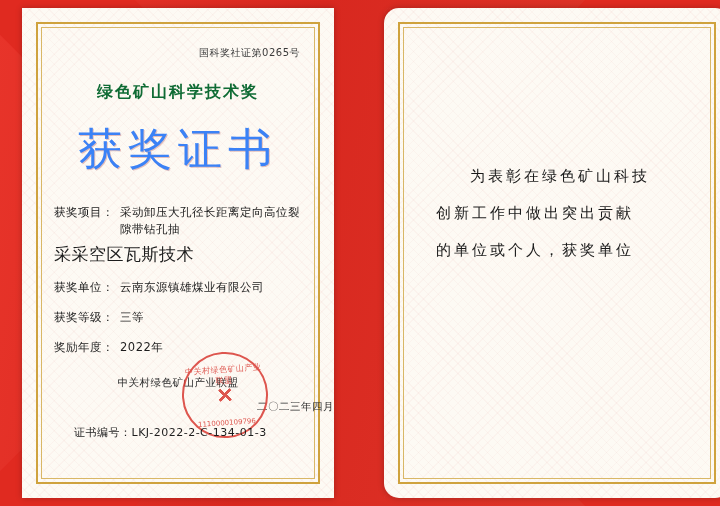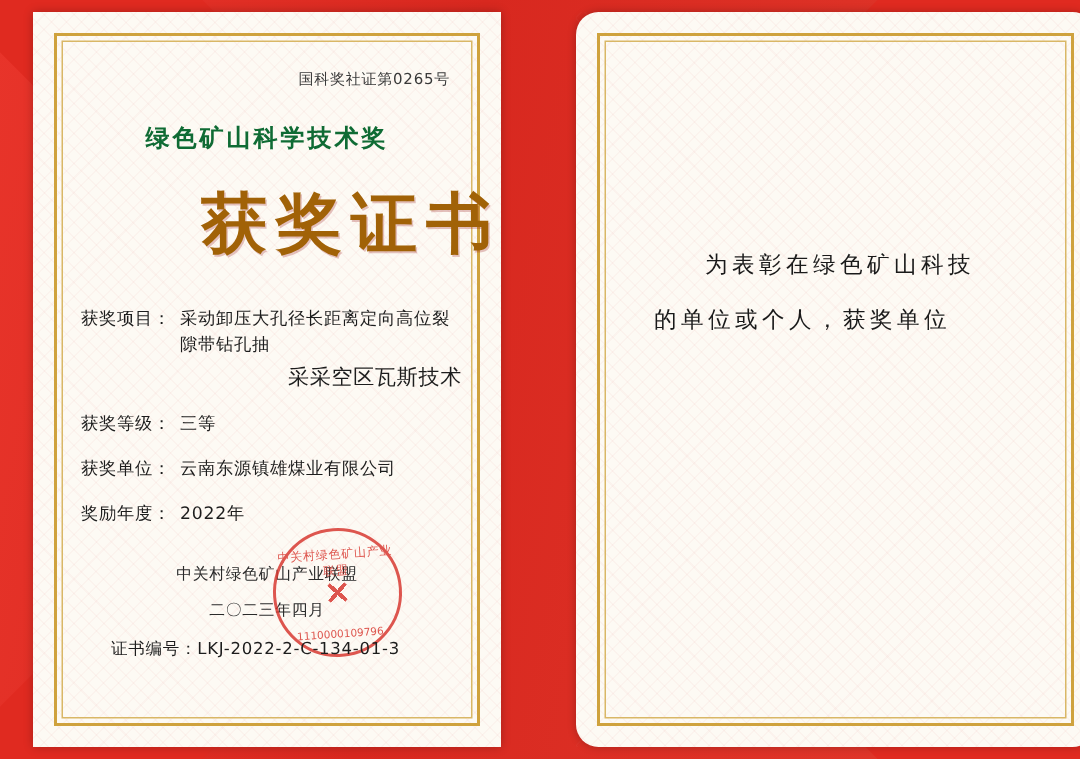--- a/index.html
+++ b/index.html
@@ -99,24 +99,24 @@
     color: #0f6b34;
     letter-spacing: 2px;
     font-family: "DejaVu Serif", "Liberation Serif", serif;
   }
 
   .big-title {
     position: absolute;
     top: 112px;
     left: 0;
     width: 100%;
-    text-align: right;
+    text-align: center;
     font-size: 44px;
-    font-weight: bold;
-    color: #a16207;
+    font-weight: normal;
+    color: #3b82f6;
     letter-spacing: 6px;
     font-family: "DejaVu Serif", "Liberation Serif", serif;
     text-shadow: 1px 1px 0 rgba(150,20,20,0.25);
   }
 
   .fields {
     position: absolute;
     top: 196px;
     left: 32px;
     right: 26px;
@@ -134,24 +134,23 @@
     font-weight: normal;
     letter-spacing: 0.5px;
   }
   .field-value {
     margin-left: 6px;
     letter-spacing: 0.5px;
   }
   .field-value-cont {
     margin-top: -9px;
     margin-bottom: 13px;
-    font-size: 14px;
+    font-size: 17px;
     color: #1d1d1d;
     letter-spacing: 0.5px;
-    text-align: right;
   }
 
   
   .seal {
     position: absolute;
     left: 160px;
     top: 344px;
     width: 82px;
     height: 82px;
     border: 2.5px solid #d7332b;
@@ -200,21 +199,21 @@
     text-align: center;
     font-size: 10.5px;
     color: #2a2a2a;
     letter-spacing: 0.5px;
   }
   .issue-date {
     position: absolute;
     top: 392px;
     left: 0;
     width: 100%;
-    text-align: center;
+    text-align: right;
     font-size: 10.5px;
     color: #2a2a2a;
     letter-spacing: 0.5px;
   }
 
   .cert-no {
     position: absolute;
     bottom: 58px;
     left: 52px;
     font-size: 11px;
@@ -273,27 +272,27 @@
     <div class="fields">
 
       <div class="field-row">
         <span class="field-label">获奖项目：</span>
         <span class="field-value">采动卸压大孔径长距离定向高位裂隙带钻孔抽</span>
       </div>
       <div class="field-value-cont">采采空区瓦斯技术</div>
 
 
       <div class="field-row">
+        <span class="field-label">获奖单位：</span>
+        <span class="field-value">云南东源镇雄煤业有限公司</span>
+      </div>
+
+      <div class="field-row">
         <span class="field-label">获奖等级：</span>
         <span class="field-value">三等</span>
-      </div>
-
-      <div class="field-row">
-        <span class="field-label">获奖单位：</span>
-        <span class="field-value">云南东源镇雄煤业有限公司</span>
       </div>
 
       <div class="field-row">
         <span class="field-label">奖励年度：</span>
         <span class="field-value">2022年</span>
       </div>
 
     </div>
 
     <div class="issuer">中关村绿色矿山产业联盟</div>
@@ -309,17 +308,18 @@
     </div>
   </div>
 
   <div class="page page-right">
     <div class="texture"></div>
     <div class="frame-outer right-frame-outer"></div>
     <div class="frame-inner right-frame-inner"></div>
 
     <div class="citation">
       <div class="indent">为表彰在绿色矿山科技</div>
+      <div>创新工作中做出突出贡献</div>
       <div>的单位或个人，获奖单位</div>
     </div>
   </div>
 
 </div>
 
 </body></html>

